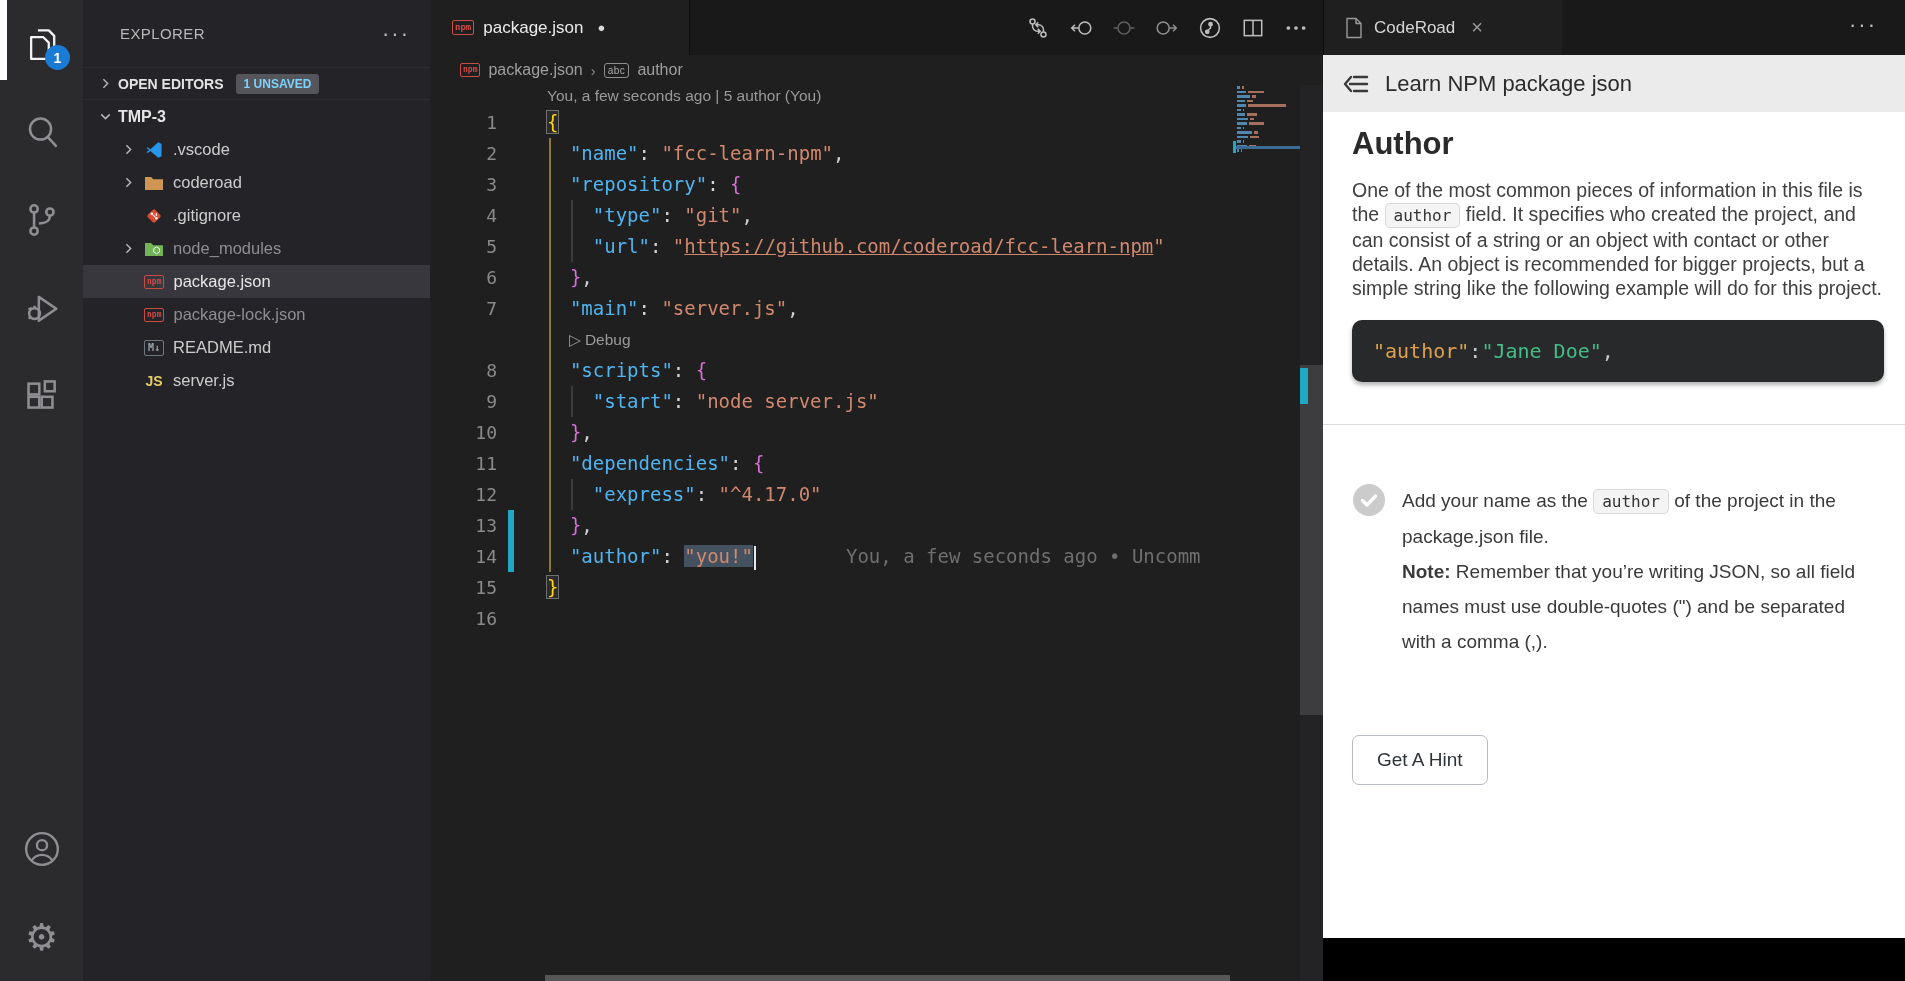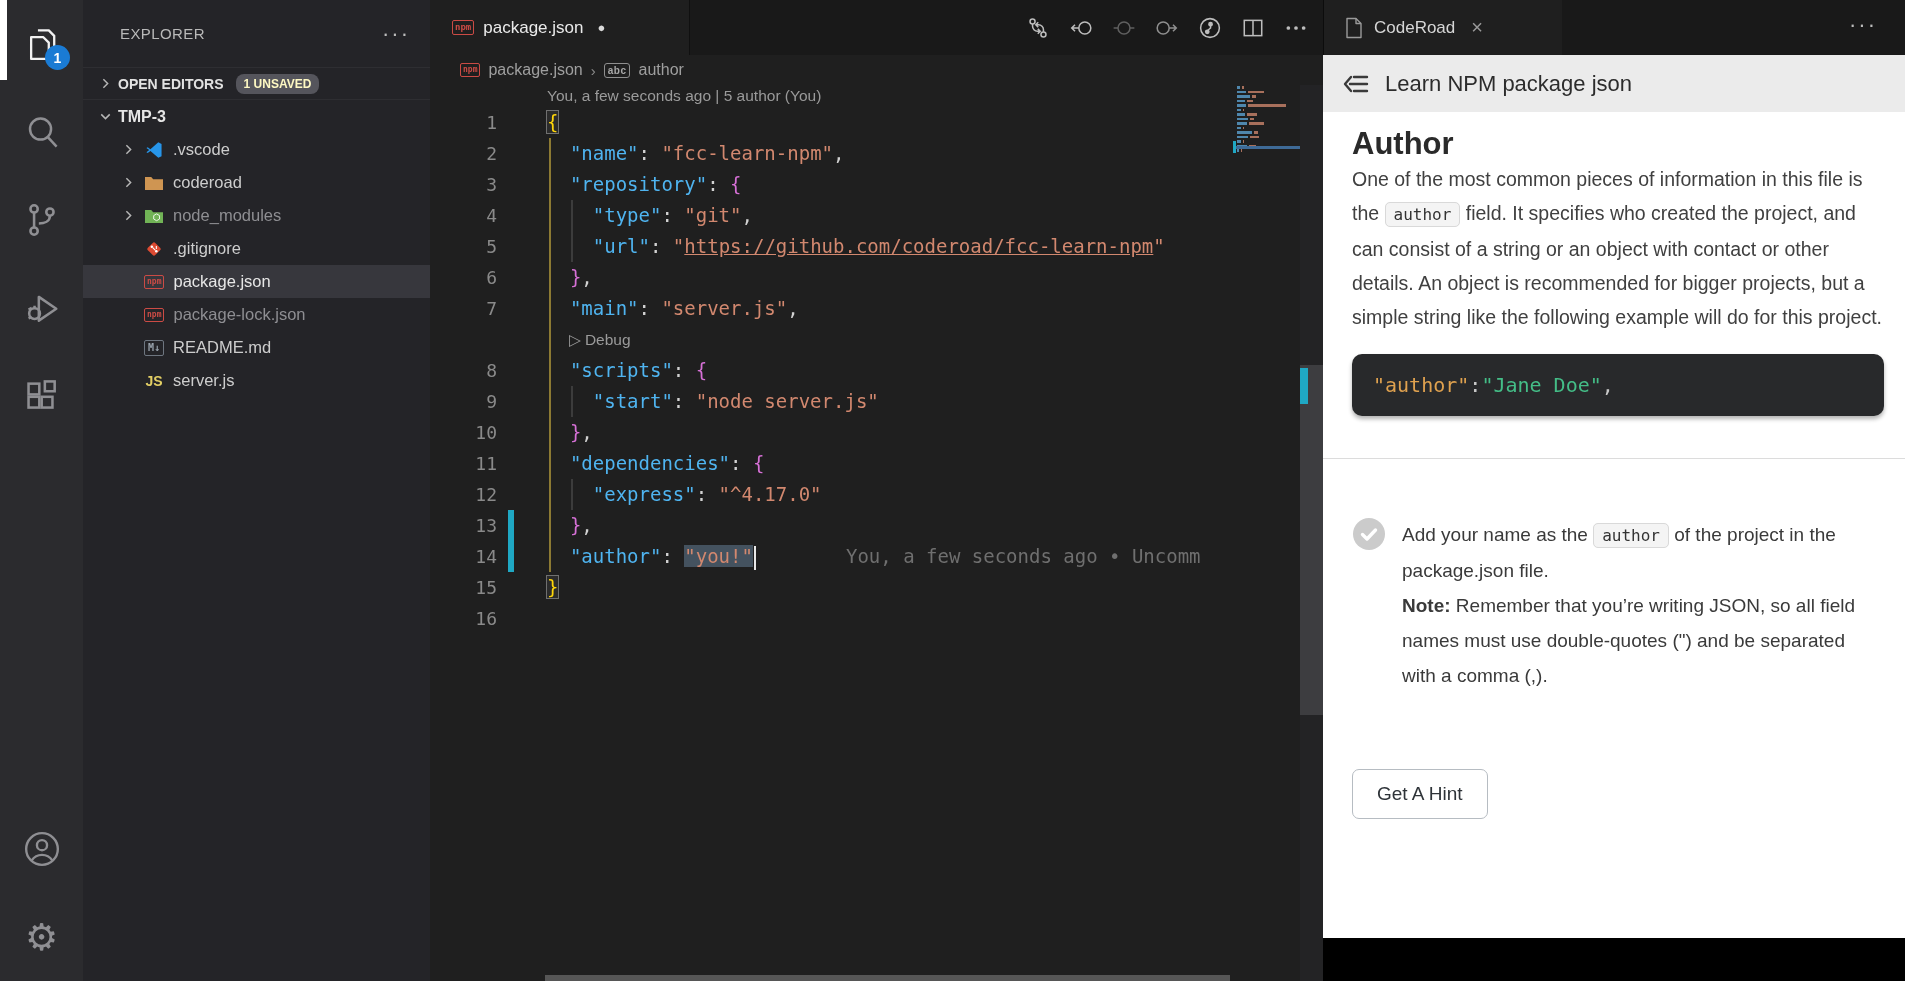--- a/index.html
+++ b/index.html
@@ -16,21 +16,21 @@
 .ab-spacer{flex:1}
 .gear-glyph{font-family:"DejaVu Sans",sans-serif;font-size:37px;color:#8f8f93;line-height:1}
 
 
 .sidebar{position:absolute;left:83px;top:0;width:347px;height:100%;background:#242428;color:#cccccc}
 .sb-header{height:67px;display:flex;align-items:center;padding:0 20px 0 37px}
 .sb-title{font-size:15px;letter-spacing:.4px;color:#b9b9b9;flex:1}
 .sb-more{color:#bdbdbd;font-size:22px;letter-spacing:2px;cursor:pointer}
 .oe-row{height:33px;display:flex;align-items:center;padding-left:14px;border-top:1px solid #2e2e32;border-bottom:1px solid #2e2e32}
 .oe-label{font-size:14px;font-weight:bold;color:#e2e2e2;margin-left:4px}
-.oe-badge{margin-left:12px;background:#55555c;color:#fef9c3;font-size:12px;font-weight:bold;padding:3px 8px;border-radius:8px}
+.oe-badge{margin-left:12px;background:#55555c;color:#7dd3fc;font-size:12px;font-weight:bold;padding:3px 8px;border-radius:3px}
 .root-row{height:33px;display:flex;align-items:center;padding-left:14px}
 .root-label{font-size:16px;font-weight:bold;color:#e6e6e6;margin-left:4px}
 .tree-row{height:33px;display:flex;align-items:center;padding-left:37px;cursor:pointer}
 .tree-row.selected{background:#37373d}
 .tw{width:24px;display:flex;align-items:center}
 .chev{width:17px;height:17px}
 .fico{width:20px;height:18px;margin-right:9px}
 .tlabel{font-size:16.5px;color:#cdcdcd}
 .tree-row.selected .tlabel{color:#e6e6e6}
 .tree-row.dim .tlabel{color:#8e8e92}
@@ -43,21 +43,21 @@
 .tabbar{position:relative;height:55px;background:#191919}
 .tab{position:absolute;left:0;top:0;width:260px;height:55px;background:#1f1f1f;display:flex;align-items:center;padding-left:22px;cursor:pointer;border-right:1px solid #101010}
 .tab .npmico{font-size:9px;line-height:11px}
 .tab-label{font-size:17px;color:#eaeaea}
 .tab-dot{color:#d9d9d9;font-size:13px;margin-left:14px}
 .ed-toolbar{position:absolute;right:14px;top:0;height:55px;display:flex;align-items:center;gap:17px}
 .tbtn{width:26px;height:26px;display:flex;align-items:center;justify-content:center;cursor:pointer}
 .tbtn svg{width:24px;height:24px}
 .breadcrumb{height:30px;display:flex;align-items:center;padding-left:30px;color:#9f9f9f;font-size:16px;gap:8px}
 .bc-sep{color:#8a8a8a;font-size:15px}
-.abcico{display:inline-block;border:1px solid #8f8f8f;border-radius:3px;color:#a8a8a8;font-size:10px;font-weight:bold;padding:1px 3px;letter-spacing:.5px}
+.abcico{display:inline-block;border:1px solid #8f8f8f;border-radius:3px;color:#a8a8a8;font-size:10px;font-weight:normal;padding:1px 3px;letter-spacing:.5px}
 .code-area{position:absolute;left:0;top:85px;width:803px;height:896px;overflow:hidden}
 #code-rows{position:relative}
 .lens-row{height:22px;display:flex;align-items:center;color:#9a9a9a;font-size:15.5px;padding-left:117px}
 .lens-debug{height:31px;padding-left:139px}
 .playglyph{margin-right:4px;font-family:"DejaVu Sans",sans-serif}
 .code-row{height:31px;display:flex;align-items:center;position:relative}
 .gutter{position:relative;width:117px;height:31px;flex:none}
 .lnum{position:absolute;right:50px;top:0;width:45px;text-align:right;line-height:31px;font-family:"DejaVu Sans Mono",monospace;font-size:18px;color:#8a8a8a}
 .modbar{position:absolute;left:78px;top:0;width:6px;height:31px;background:#1fa8c4}
 .codetext{white-space:pre;font-family:"DejaVu Sans Mono",monospace;font-size:19px;line-height:31px}
@@ -88,21 +88,21 @@
 .cr-tab{position:absolute;left:0;top:0;width:238px;height:55px;background:#1f1f1f;display:flex;align-items:center;padding-left:20px;cursor:pointer}
 .cr-tab svg{width:20px;height:22px;margin-right:10px}
 .cr-tab-label{font-size:17px;color:#d6d6d6}
 .cr-close{margin-left:16px;color:#9a9a9a;font-size:20px;cursor:pointer}
 .cr-more{position:absolute;right:28px;top:12px;color:#bdbdbd;font-size:22px;letter-spacing:2px;cursor:pointer}
 .cr-header{position:absolute;left:0;top:55px;width:100%;height:57px;background:#ebebeb;display:flex;align-items:center;padding-left:18px;box-shadow:0 1px 2px rgba(0,0,0,.15)}
 .cr-header svg{width:30px;height:30px;margin-right:14px;cursor:pointer}
 .cr-title{font-size:22px;color:#2c2c2c}
 .cr-content{position:absolute;left:0;top:112px;width:100%;bottom:43px;background:#ffffff;padding:14px 23px 0 29px;overflow:hidden}
 .cr-content h1{font-size:31px;color:#2a2a2a;font-weight:bold}
-.cr-para{margin-top:0;width:532px;font-size:19.5px;line-height:34px;color:#404040}
+.cr-para{margin-top:16px;width:532px;font-size:19.5px;line-height:24px;color:#404040}
 .chip{font-family:"DejaVu Sans Mono",monospace;font-size:16px;background:#f4f4f4;border:1px solid #d9d9d9;border-radius:5px;padding:2px 8px;color:#333;white-space:nowrap}
 .bold{font-weight:bold}
 .cr-codeblock{margin-top:20px;width:532px;height:62px;background:#28292b;border-radius:10px;display:flex;align-items:center;padding-left:21px;font-family:"DejaVu Sans Mono",monospace;font-size:20px;box-shadow:0 3px 4px rgba(0,0,0,.3)}
 .tk-ck{color:#dfa14f}.tk-cp{color:#c9c9c9}.tk-cs{color:#44bd87}
 .cr-divider{margin:42px -23px 0 -29px;border:none;border-top:1px solid #dcdcdc}
 .cr-task{margin-top:58px;display:flex;gap:16px}
 .cr-check{flex:none;width:34px;height:34px}
 .cr-task-text{width:460px;font-size:19px;line-height:35px;color:#3a3a3a}
 .cr-hint{margin-top:76px;background:#fff;border:1.5px solid #b6bcc2;border-radius:7px;padding:13px 24px;font-size:19px;color:#2e3338;font-family:"Liberation Sans",sans-serif;cursor:pointer}
 .cr-footer{position:absolute;left:0;bottom:0;width:100%;height:43px;background:#000}
@@ -198,41 +198,41 @@
           <span class="tw">
             <svg class="chev" viewBox="0 0 16 16">
               <polyline points="6,4 10,8 6,12" fill="none" stroke="#b6b6b6" stroke-width="1.4"></polyline>
             </svg>
           </span>
           <svg class="fico" viewBox="0 0 20 17">
             <path d="M1 2.5h6.2l2 2.2H19v10.8H1z" fill="#cf9552"></path>
           </svg>
           <span class="tlabel">coderoad</span>
         </div>
+        <div class="tree-row">
+          <span class="tw"></span>
+          <svg class="fico" viewBox="0 0 20 20">
+            <rect x="4.2" y="4.2" width="11.6" height="11.6" rx="2" transform="rotate(45 10 10)" fill="#dd4a32"></rect>
+            <circle cx="7.6" cy="7.6" r="1.4" fill="#fff"></circle>
+            <circle cx="12.6" cy="12.6" r="1.4" fill="#fff"></circle>
+            <path d="M8.6 8.6l3 3M12.6 6.8v3.2" stroke="#fff" stroke-width="1.2"></path>
+          </svg>
+          <span class="tlabel">.gitignore</span>
+        </div>
         <div class="tree-row dim">
           <span class="tw">
             <svg class="chev" viewBox="0 0 16 16">
               <polyline points="6,4 10,8 6,12" fill="none" stroke="#b6b6b6" stroke-width="1.4"></polyline>
             </svg>
           </span>
           <svg class="fico" viewBox="0 0 20 17">
             <path d="M1 2.5h6.2l2 2.2H19v10.8H1z" fill="#71b356"></path>
             <path d="M12.6 6.4l2.9 1.7v3.4l-2.9 1.7-2.9-1.7V8.1z" fill="none" stroke="#eaf6e6" stroke-width="1"></path>
           </svg>
           <span class="tlabel">node_modules</span>
-        </div>
-        <div class="tree-row">
-          <span class="tw"></span>
-          <svg class="fico" viewBox="0 0 20 20">
-            <rect x="4.2" y="4.2" width="11.6" height="11.6" rx="2" transform="rotate(45 10 10)" fill="#dd4a32"></rect>
-            <circle cx="7.6" cy="7.6" r="1.4" fill="#fff"></circle>
-            <circle cx="12.6" cy="12.6" r="1.4" fill="#fff"></circle>
-            <path d="M8.6 8.6l3 3M12.6 6.8v3.2" stroke="#fff" stroke-width="1.2"></path>
-          </svg>
-          <span class="tlabel">.gitignore</span>
         </div>
         <div class="tree-row selected">
           <span class="tw"></span>
           <span class="npmico">npm</span>
           <span class="tlabel">package.json</span>
         </div>
         <div class="tree-row dim">
           <span class="tw"></span>
           <span class="npmico">npm</span>
           <span class="tlabel">package-lock.json</span>

